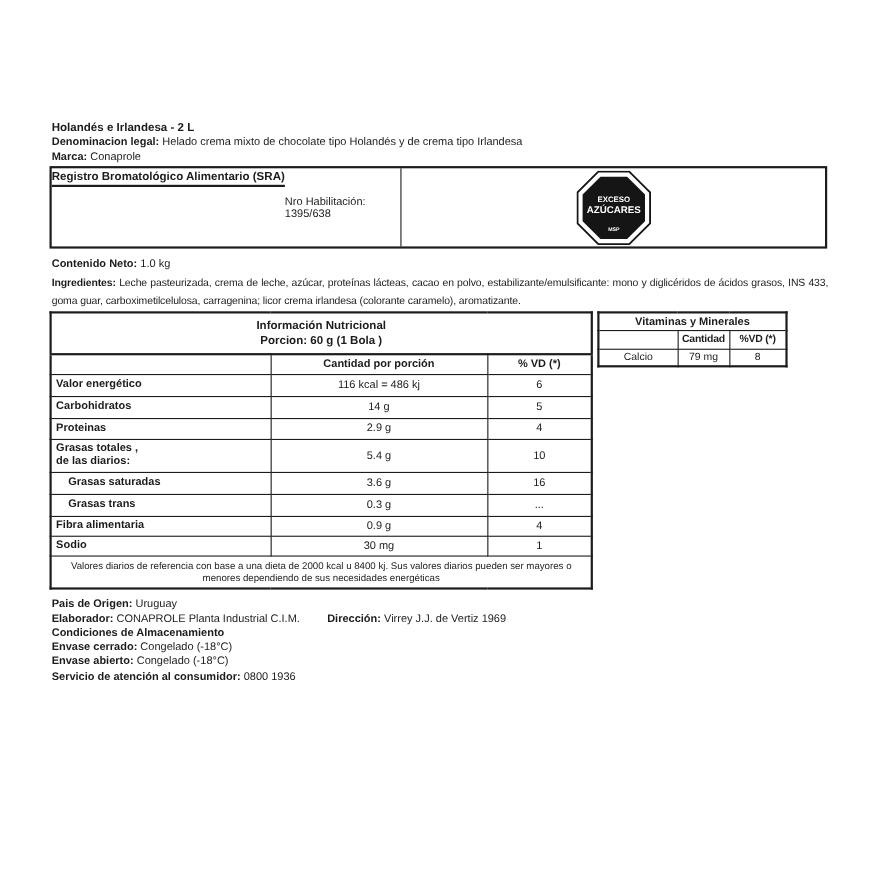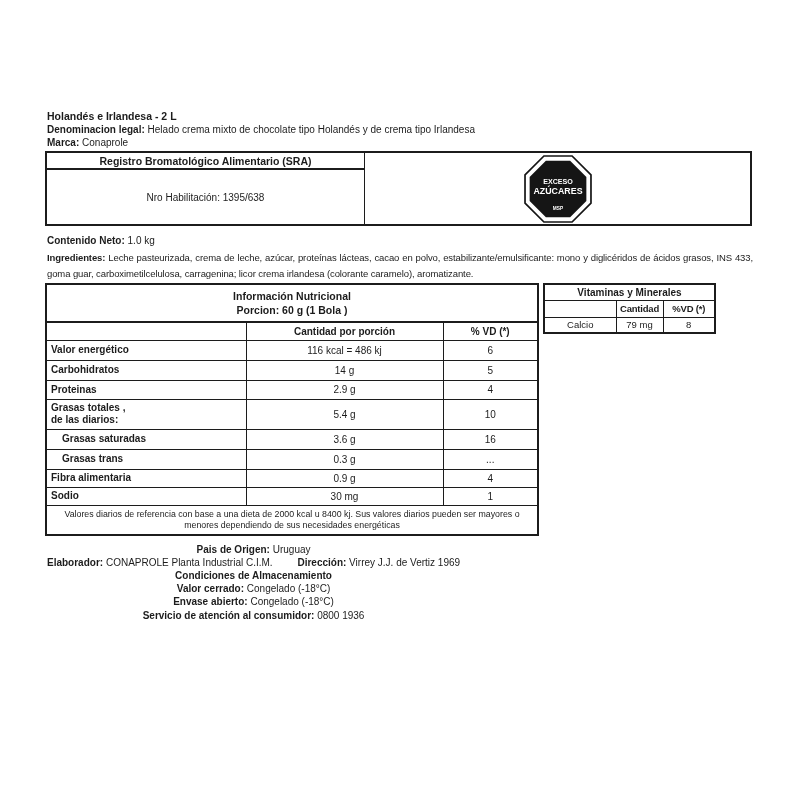--- a/index.html
+++ b/index.html
@@ -13,21 +13,21 @@
   
   .line{font-size:10px;line-height:13px;white-space:nowrap;}
   .t-title{font-size:10.5px;font-weight:bold;}
   
   .sra-box{
     left:45px;top:151px;width:707px;height:75px;
     border:2px solid #1c1c1c;box-sizing:border-box;display:flex;
   }
   .sra-left{
     width:318px;border-right:1.5px solid #1c1c1c;box-sizing:border-box;
-    display:flex;flex-direction:column;
+    display:flex;flex-direction:row;
   }
   .sra-header{
     height:17px;border-bottom:2px solid #1c1c1c;box-sizing:border-box;
     display:flex;align-items:center;justify-content:center;
     font-size:10.5px;font-weight:bold;
   }
   .sra-body{
     flex:1;display:flex;align-items:center;justify-content:center;font-size:10px;
   }
   .sra-right{flex:1;display:flex;align-items:center;justify-content:center;}
@@ -70,21 +70,21 @@
   }
   .vit-table td{
     border:1px solid #1c1c1c;padding:0 1px;box-sizing:border-box;
     text-align:center;vertical-align:middle;white-space:nowrap;
   }
   .vit-table .title-cell{font-weight:bold;height:16px;font-size:10px;margin-top:15px;}
   .vit-table .hdr{font-weight:bold;height:17px;letter-spacing:-0.2px;}
   .vit-table .vrow td{height:16px;}
   
   .footer-block{left:47px;top:543px;font-size:10px;line-height:14.2px;}
-  .footer-block .line{margin:0;text-align:center;}
+  .footer-block .line{margin:0;}
   .dir-label{margin-left:22px;}
   
   .seal{width:68px;height:68px;display:block;}
 </style>
 </head>
 <body>
 
 <div class="abs line t-title" style="left:47px;top:110px;">Holandés e Irlandesa - 2 L</div>
 
 <div class="abs line" style="left:47px;top:123px;">
@@ -221,21 +221,21 @@
   <div class="line">
     <b>Elaborador:</b>
     <span>CONAPROLE Planta Industrial C.I.M.</span>
     <b class="dir-label">Dirección:</b>
     <span>Virrey J.J. de Vertiz 1969</span>
   </div>
   <div class="line">
     <b>Condiciones de Almacenamiento</b>
   </div>
   <div class="line">
-    <b>Valor cerrado:</b>
+    <b>Envase cerrado:</b>
     <span>Congelado (-18°C)</span>
   </div>
   <div class="line">
     <b>Envase abierto:</b>
     <span>Congelado (-18°C)</span>
   </div>
   <div class="line" style="margin-top:1px;">
     <b>Servicio de atención al consumidor:</b>
     <span>0800 1936</span>
   </div>

